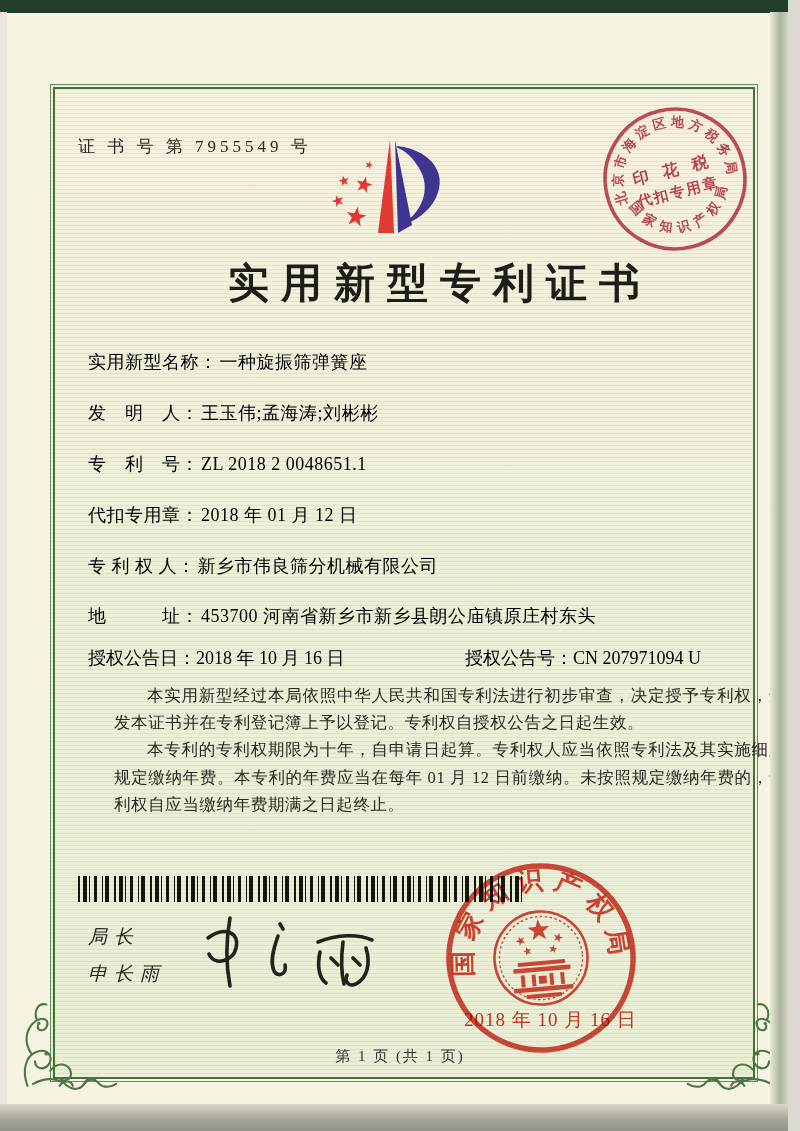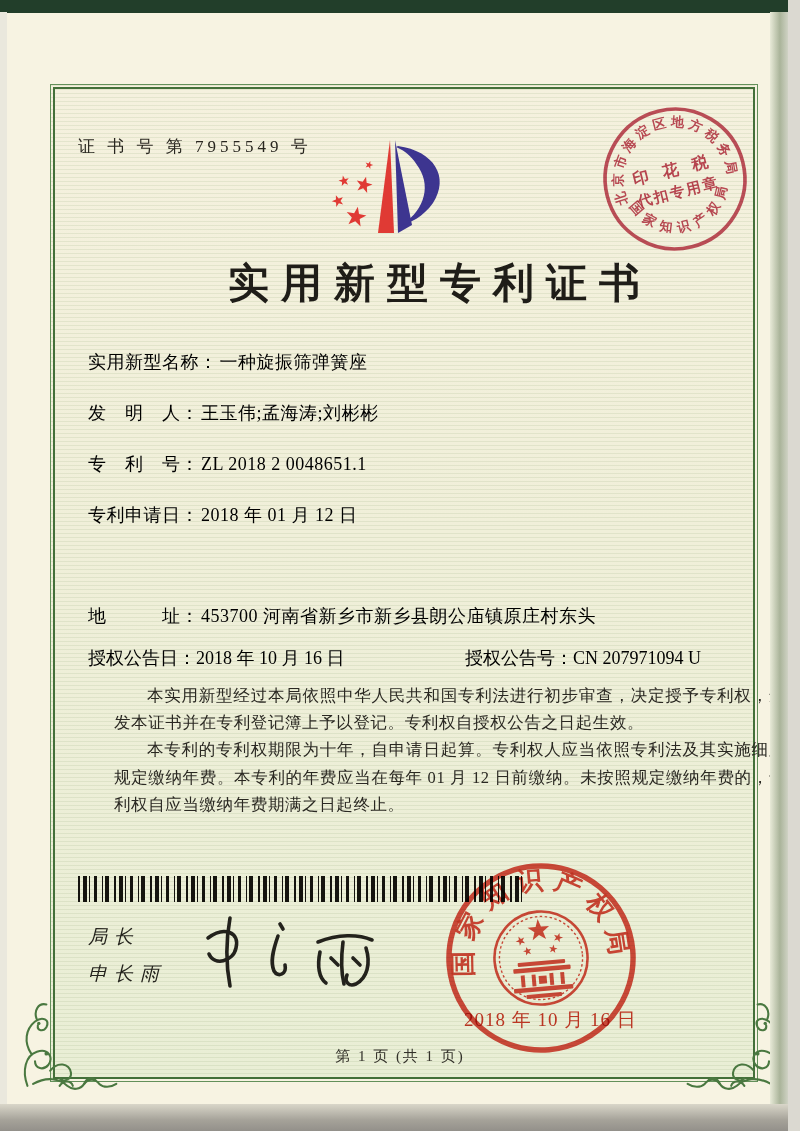--- a/index.html
+++ b/index.html
@@ -128,21 +128,24 @@
   <div class="field-row" style="top:350px">
     <span class="f-label">实用新型名称：</span><span class="f-value">一种旋振筛弹簧座</span>
   </div>
   <div class="field-row" style="top:401px">
     <span class="f-label">发　明　人：</span><span class="f-value">王玉伟;孟海涛;刘彬彬</span>
   </div>
   <div class="field-row" style="top:452px">
     <span class="f-label">专　利　号：</span><span class="f-value">ZL 2018 2 0048651.1</span>
   </div>
   <div class="field-row" style="top:503px">
-    <span class="f-label">专利申请日：</span><span class="f-value">2018 年 01 月 12 日</span>
+    <span class="f-label">代扣专用章：</span><span class="f-value">2018 年 01 月 12 日</span>
+  </div>
+  <div class="field-row" style="top:554px">
+    <span class="f-label">专 利 权 人：</span><span class="f-value">新乡市伟良筛分机械有限公司</span>
   </div>
   <div class="field-row" style="top:604px">
     <span class="f-label">地　　　址：</span><span class="f-value">453700 河南省新乡市新乡县朗公庙镇原庄村东头</span>
   </div>
 
   <div class="grant-row">
     <span>授权公告日：</span><span>2018 年 10 月 16 日</span>
     <span class="grant-no"><span>授权公告号：</span><span>CN 207971094 U</span></span>
   </div>
 

